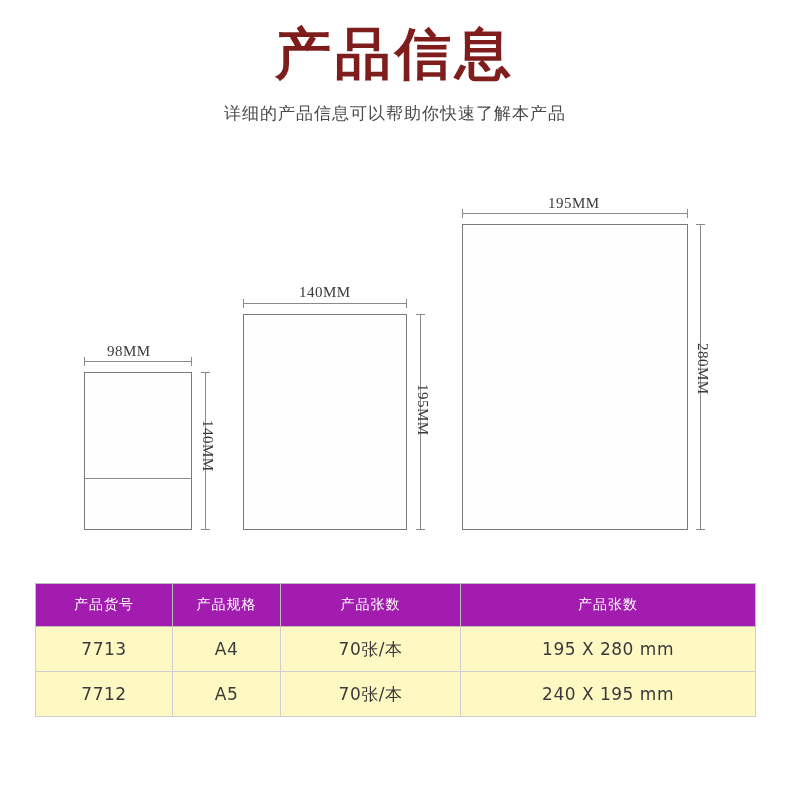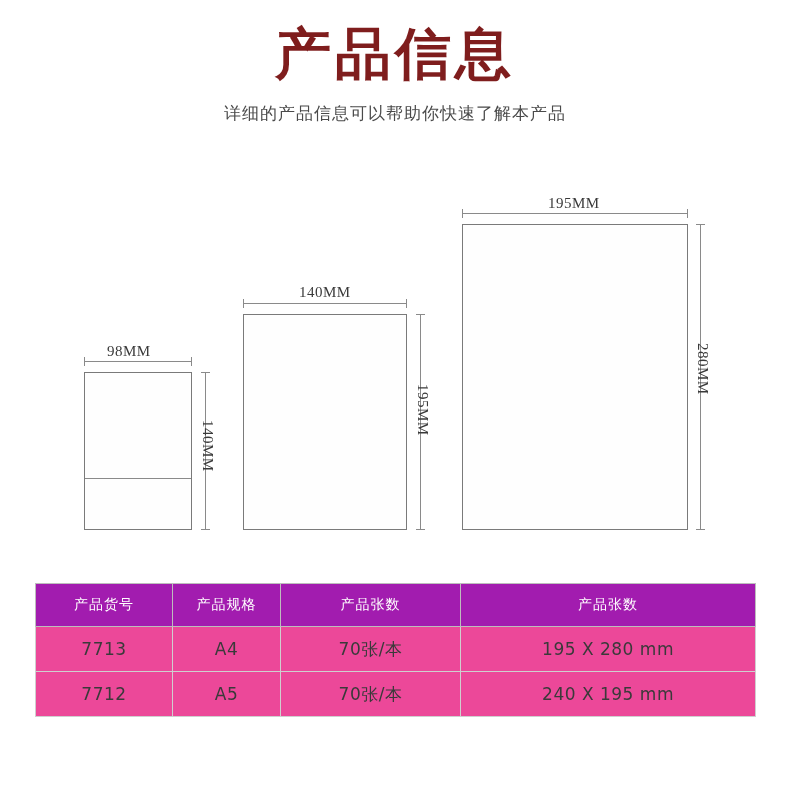--- a/index.html
+++ b/index.html
@@ -139,21 +139,21 @@
     border: 1px solid #bdbdbd;
     letter-spacing: 1px;
     font-family: "DejaVu Sans", sans-serif;
   }
   .spec-table td {
     height: 42px;
     text-align: center;
     font-size: 17px;
     color: #3a3a3a;
     border: 1px solid #cfcfcf;
-    background: #ec4899;
+    background: #fef9c3;
     letter-spacing: 0.5px;
     font-family: "DejaVu Sans", sans-serif;
   }
   .col-1 { width: 137px; }
   .col-2 { width: 108px; }
   .col-3 { width: 180px; }
   .col-4 { width: 295px; }
 </style>
 </head>
 <body>

